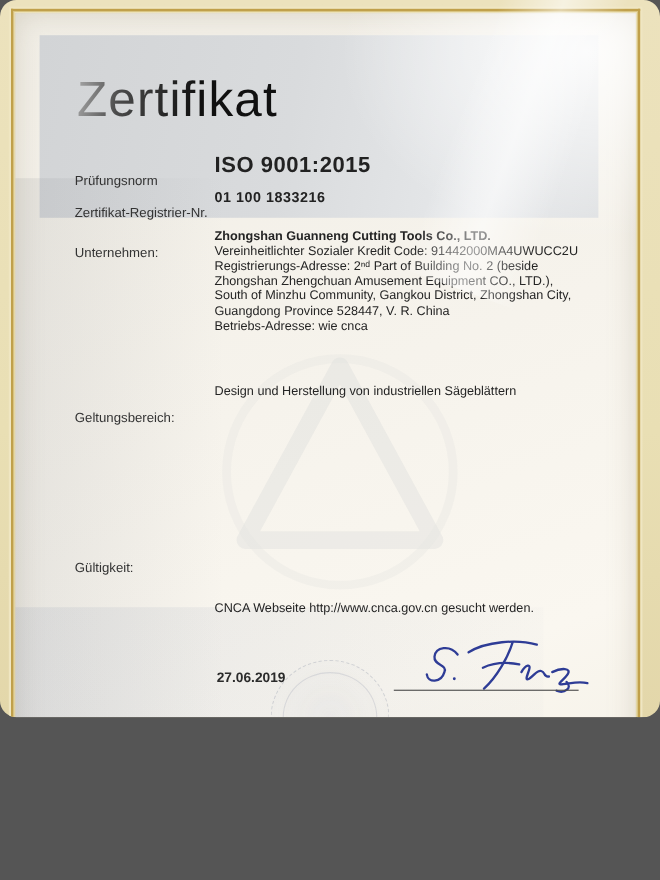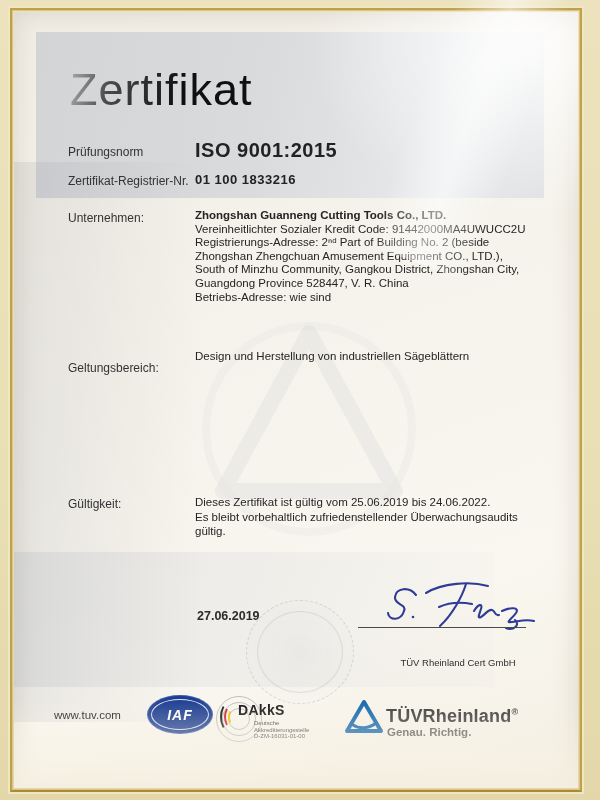--- a/index.html
+++ b/index.html
@@ -1,20 +1,21 @@
 <!DOCTYPE html>
 <html><head>
 <meta charset="utf-8">
 <style>
   html,body{margin:0;padding:0;background:#555;}
   *{box-sizing:border-box;}
   .photo{
-    position:relative;width:600px;height:800px;overflow:hidden;
+    position:relative;width:600px;height:652px;overflow:hidden;
     font-family:"Liberation Sans",sans-serif;
     background:linear-gradient(180deg,#ece2bd 0%,#e9dfb4 60%,#e3d7aa 100%);
+    border-radius:15px;
   }
   
   .frame-line{position:absolute;left:10px;top:8px;width:572px;height:784px;
     border:2px solid #c0a04b;border-bottom-color:#ab8a35;box-shadow:0 0 0 2px #efe6c2,inset 0 0 0 1px #d9c584;}
   .paper{position:absolute;left:14px;top:12px;width:564px;height:776px;
     background:linear-gradient(160deg,#f1eee6 0%,#f6f3ec 45%,#faf7f0 75%,#f3efe4 100%);
     box-shadow:inset 0 0 26px rgba(150,140,115,0.28);}
   
   .fx{position:absolute;pointer-events:none;}
   .fx-shade-left{left:0;top:150px;width:190px;height:560px;
@@ -35,21 +36,21 @@
   .wm-seal{position:absolute;left:232px;top:588px;width:108px;height:104px;border-radius:50%;
     border:1px dashed rgba(110,120,145,0.30);opacity:0.8;
     background:radial-gradient(circle,rgba(150,160,185,0.10),rgba(150,160,185,0.02) 70%);}
   .wm-seal-inner{position:absolute;left:10px;top:10px;right:10px;bottom:10px;border-radius:50%;
     border:1px solid rgba(110,120,145,0.22);}
   
   .t{position:absolute;white-space:nowrap;color:#222;}
   .title{left:56px;top:55px;font-size:45px;font-weight:500;letter-spacing:1px;line-height:1;
     background:linear-gradient(100deg,#a9a9a9 0%,#4a4a4a 22%,#101010 60%);
     -webkit-background-clip:text;background-clip:text;color:#1c1c1c;-webkit-text-fill-color:transparent;}
-  .label{left:54px;font-size:12px;color:#333;}
+  .label{left:54px;font-size:12px;color:#333;margin-top:12px;}
   .val-norm{left:181px;top:127px;font-size:20px;font-weight:bold;letter-spacing:0.5px;}
   .val-reg{left:181px;top:160px;font-size:13px;font-weight:bold;letter-spacing:0.5px;}
   .block{position:absolute;left:181px;font-size:11.5px;line-height:13.6px;color:#242424;}
   .block div{white-space:nowrap;}
   .co-name{font-weight:bold;}
   .blk-validity{line-height:14.6px;}
   .date{left:183px;top:597px;font-size:12.5px;font-weight:bold;color:#2b2b2b;}
   .sig-svg{position:absolute;left:368px;top:566px;}
   .sig-line{position:absolute;left:344px;top:615px;width:168px;border-top:1.5px solid #4a4a4a;}
   .issuer{position:absolute;left:346px;top:621px;width:196px;text-align:center;
@@ -107,37 +108,33 @@
     <div class="t val-reg">01 100 1833216</div>
 
     <div class="t label" style="top:199px">Unternehmen:</div>
     <div class="block" style="top:197px">
       <div class="co-name">Zhongshan Guanneng Cutting Tools Co., LTD.</div>
       <div>Vereinheitlichter Sozialer Kredit Code: 91442000MA4UWUCC2U</div>
       <div>Registrierungs-Adresse: 2ⁿᵈ Part of Building No. 2 (beside</div>
       <div>Zhongshan Zhengchuan Amusement Equipment CO., LTD.),</div>
       <div>South of Minzhu Community, Gangkou District, Zhongshan City,</div>
       <div>Guangdong Province 528447, V. R. China</div>
-      <div>Betriebs-Adresse: wie sind</div>
+      <div>Betriebs-Adresse: wie cnca</div>
     </div>
 
     <div class="t label" style="top:349px">Geltungsbereich:</div>
     <div class="block" style="top:338px">
       <div>Design und Herstellung von industriellen Sägeblättern</div>
     </div>
 
 
     <div class="t label" style="top:485px">Gültigkeit:</div>
-    <div class="block blk-validity" style="top:483px">
-      <div>Dieses Zertifikat ist gültig vom 25.06.2019 bis 24.06.2022.</div>
-      <div>Es bleibt vorbehaltlich zufriedenstellender Überwachungsaudits</div>
-      <div>gültig.</div>
-    </div>
 
     <div class="block" style="top:535px">
+      <div>CNCA Webseite http://www.cnca.gov.cn gesucht werden.</div>
     </div>
 
     <div class="t date">27.06.2019</div>
     <svg class="sig-svg" width="160" height="56" viewBox="0 0 160 56">
       <g fill="none" stroke="#2e3c96" stroke-width="2.1" stroke-linecap="round">
         <path d="M34,17 C27,8 14,10 13,19 C12,27 25,26 22,33 C19,43 7,43 6,35"></path>
         <circle cx="31" cy="39" r="1.3" fill="#2e3c96" stroke="none"></circle>
         <path d="M44,15 C60,5 88,3 106,8"></path>
         <path d="M84,6 C80,19 70,37 58,48"></path>
         <path d="M57,29 C68,24 80,24 90,26"></path>

